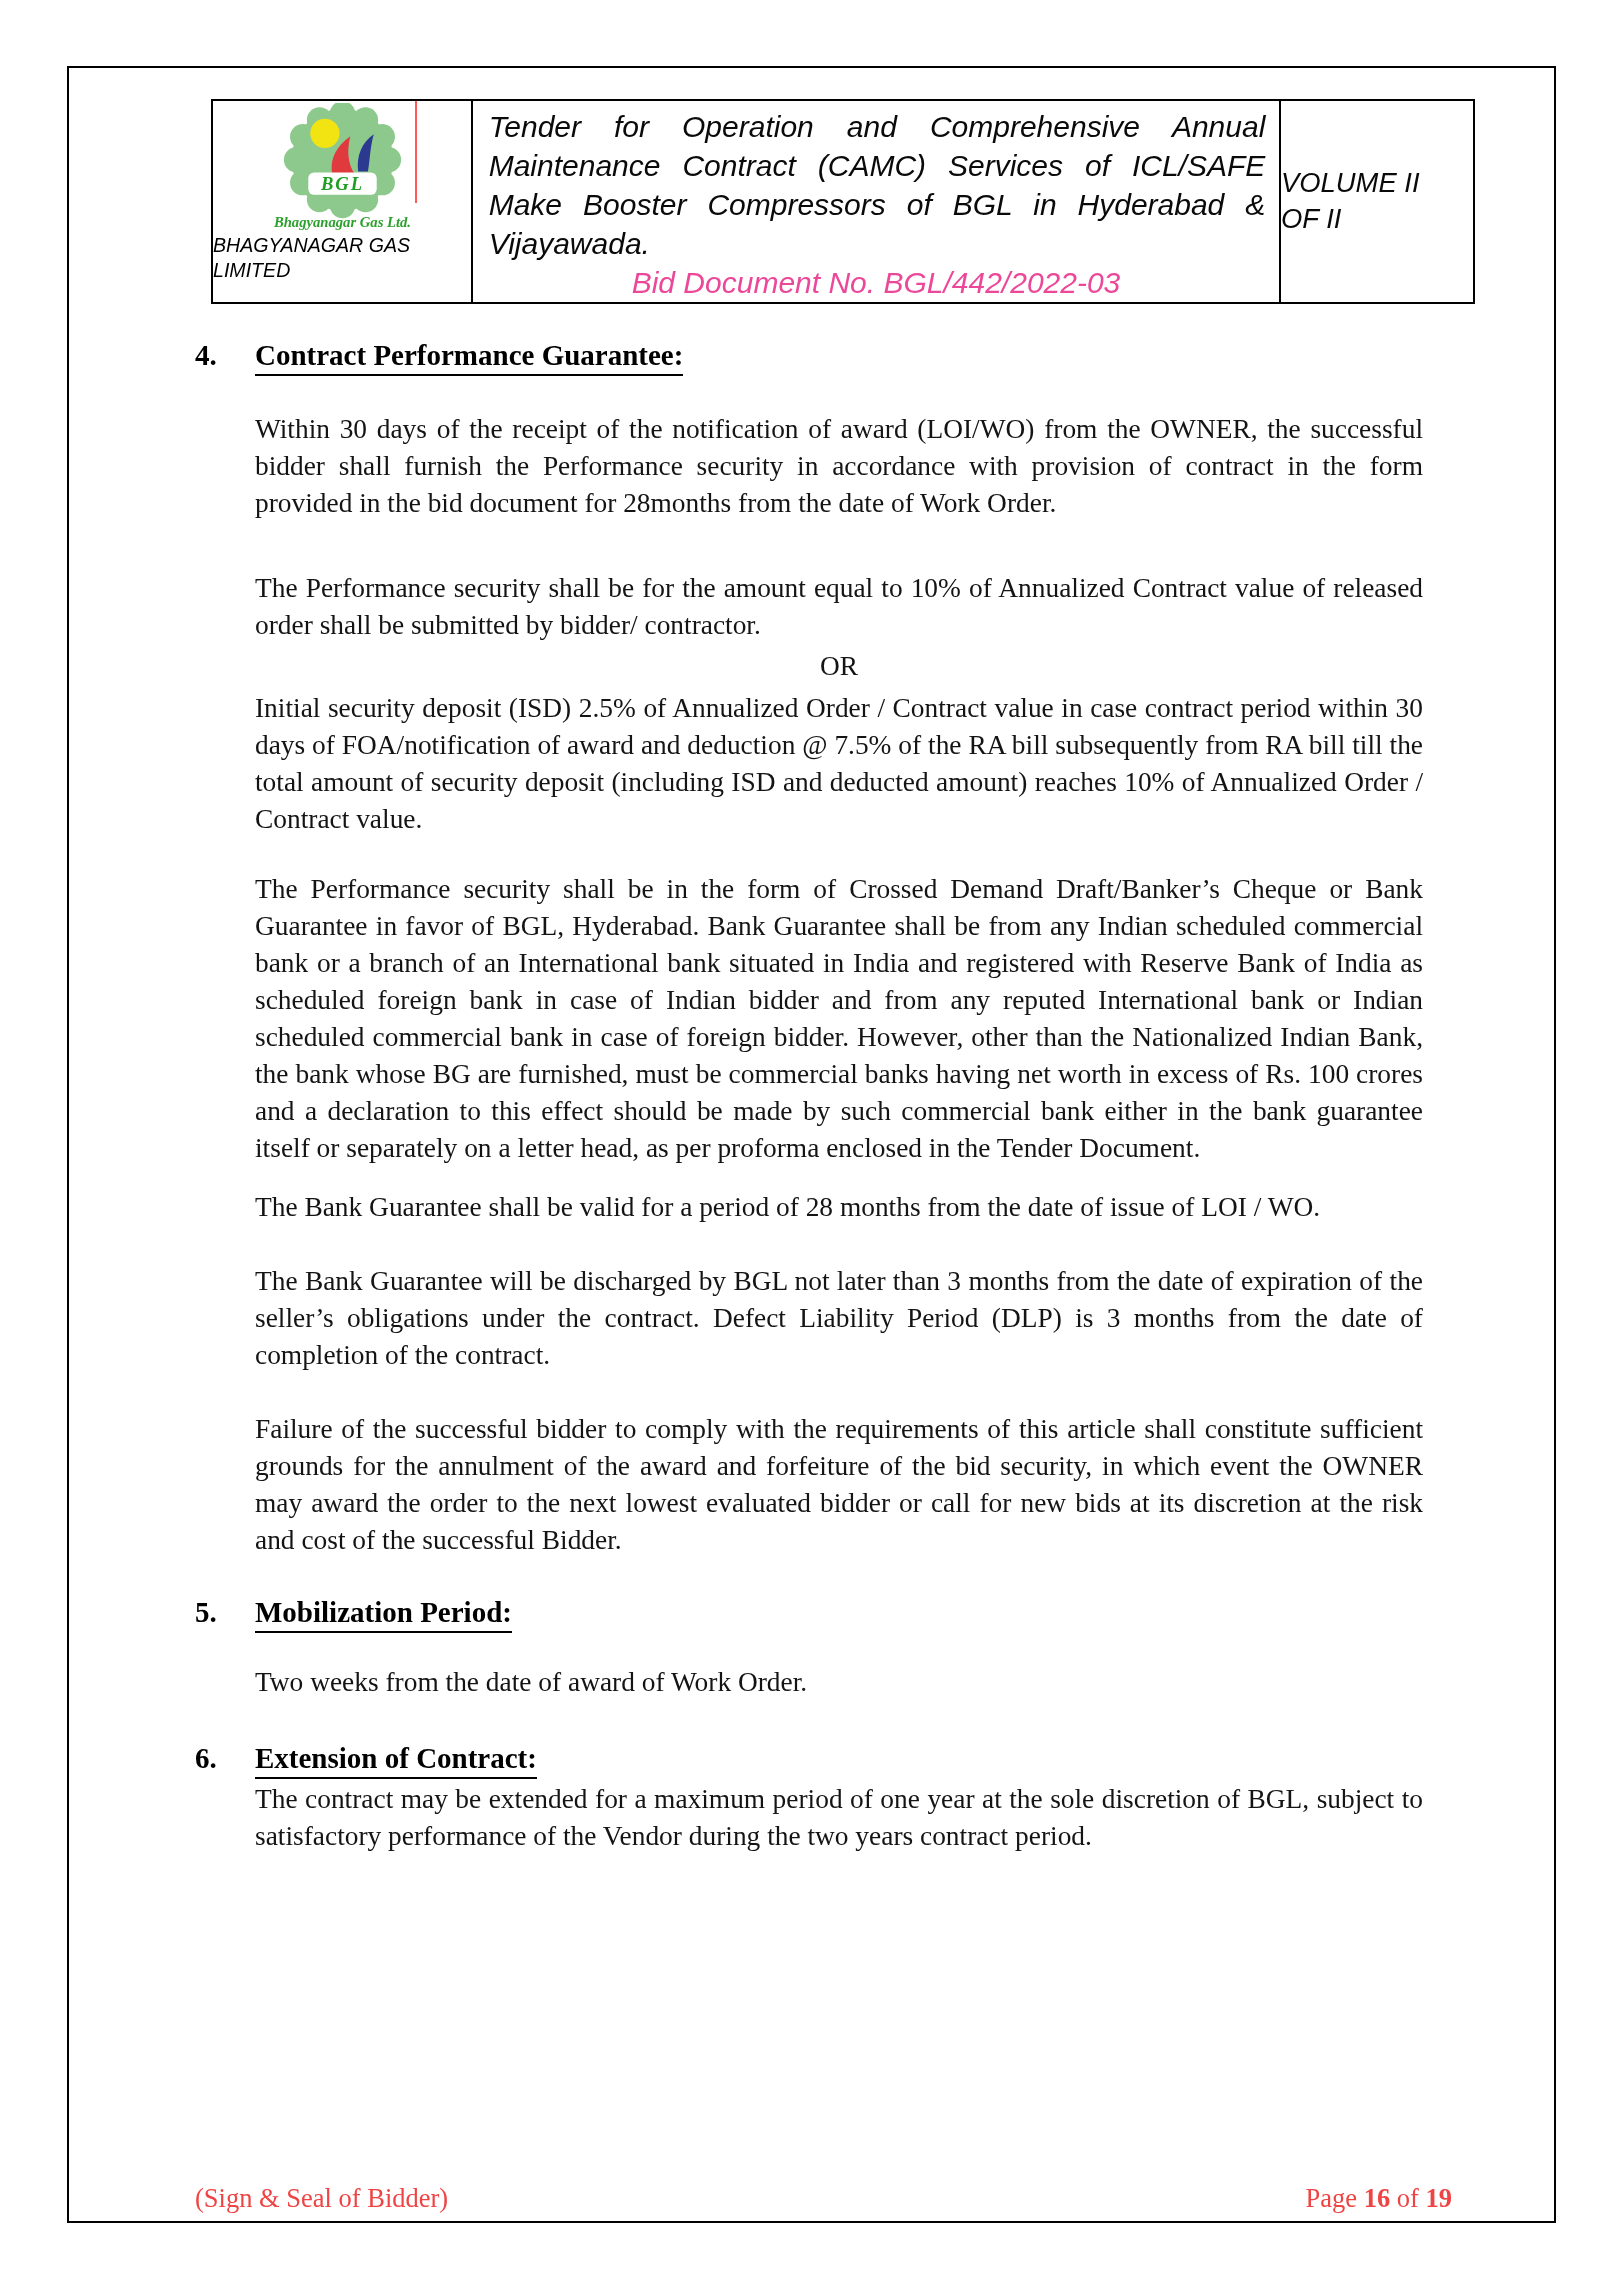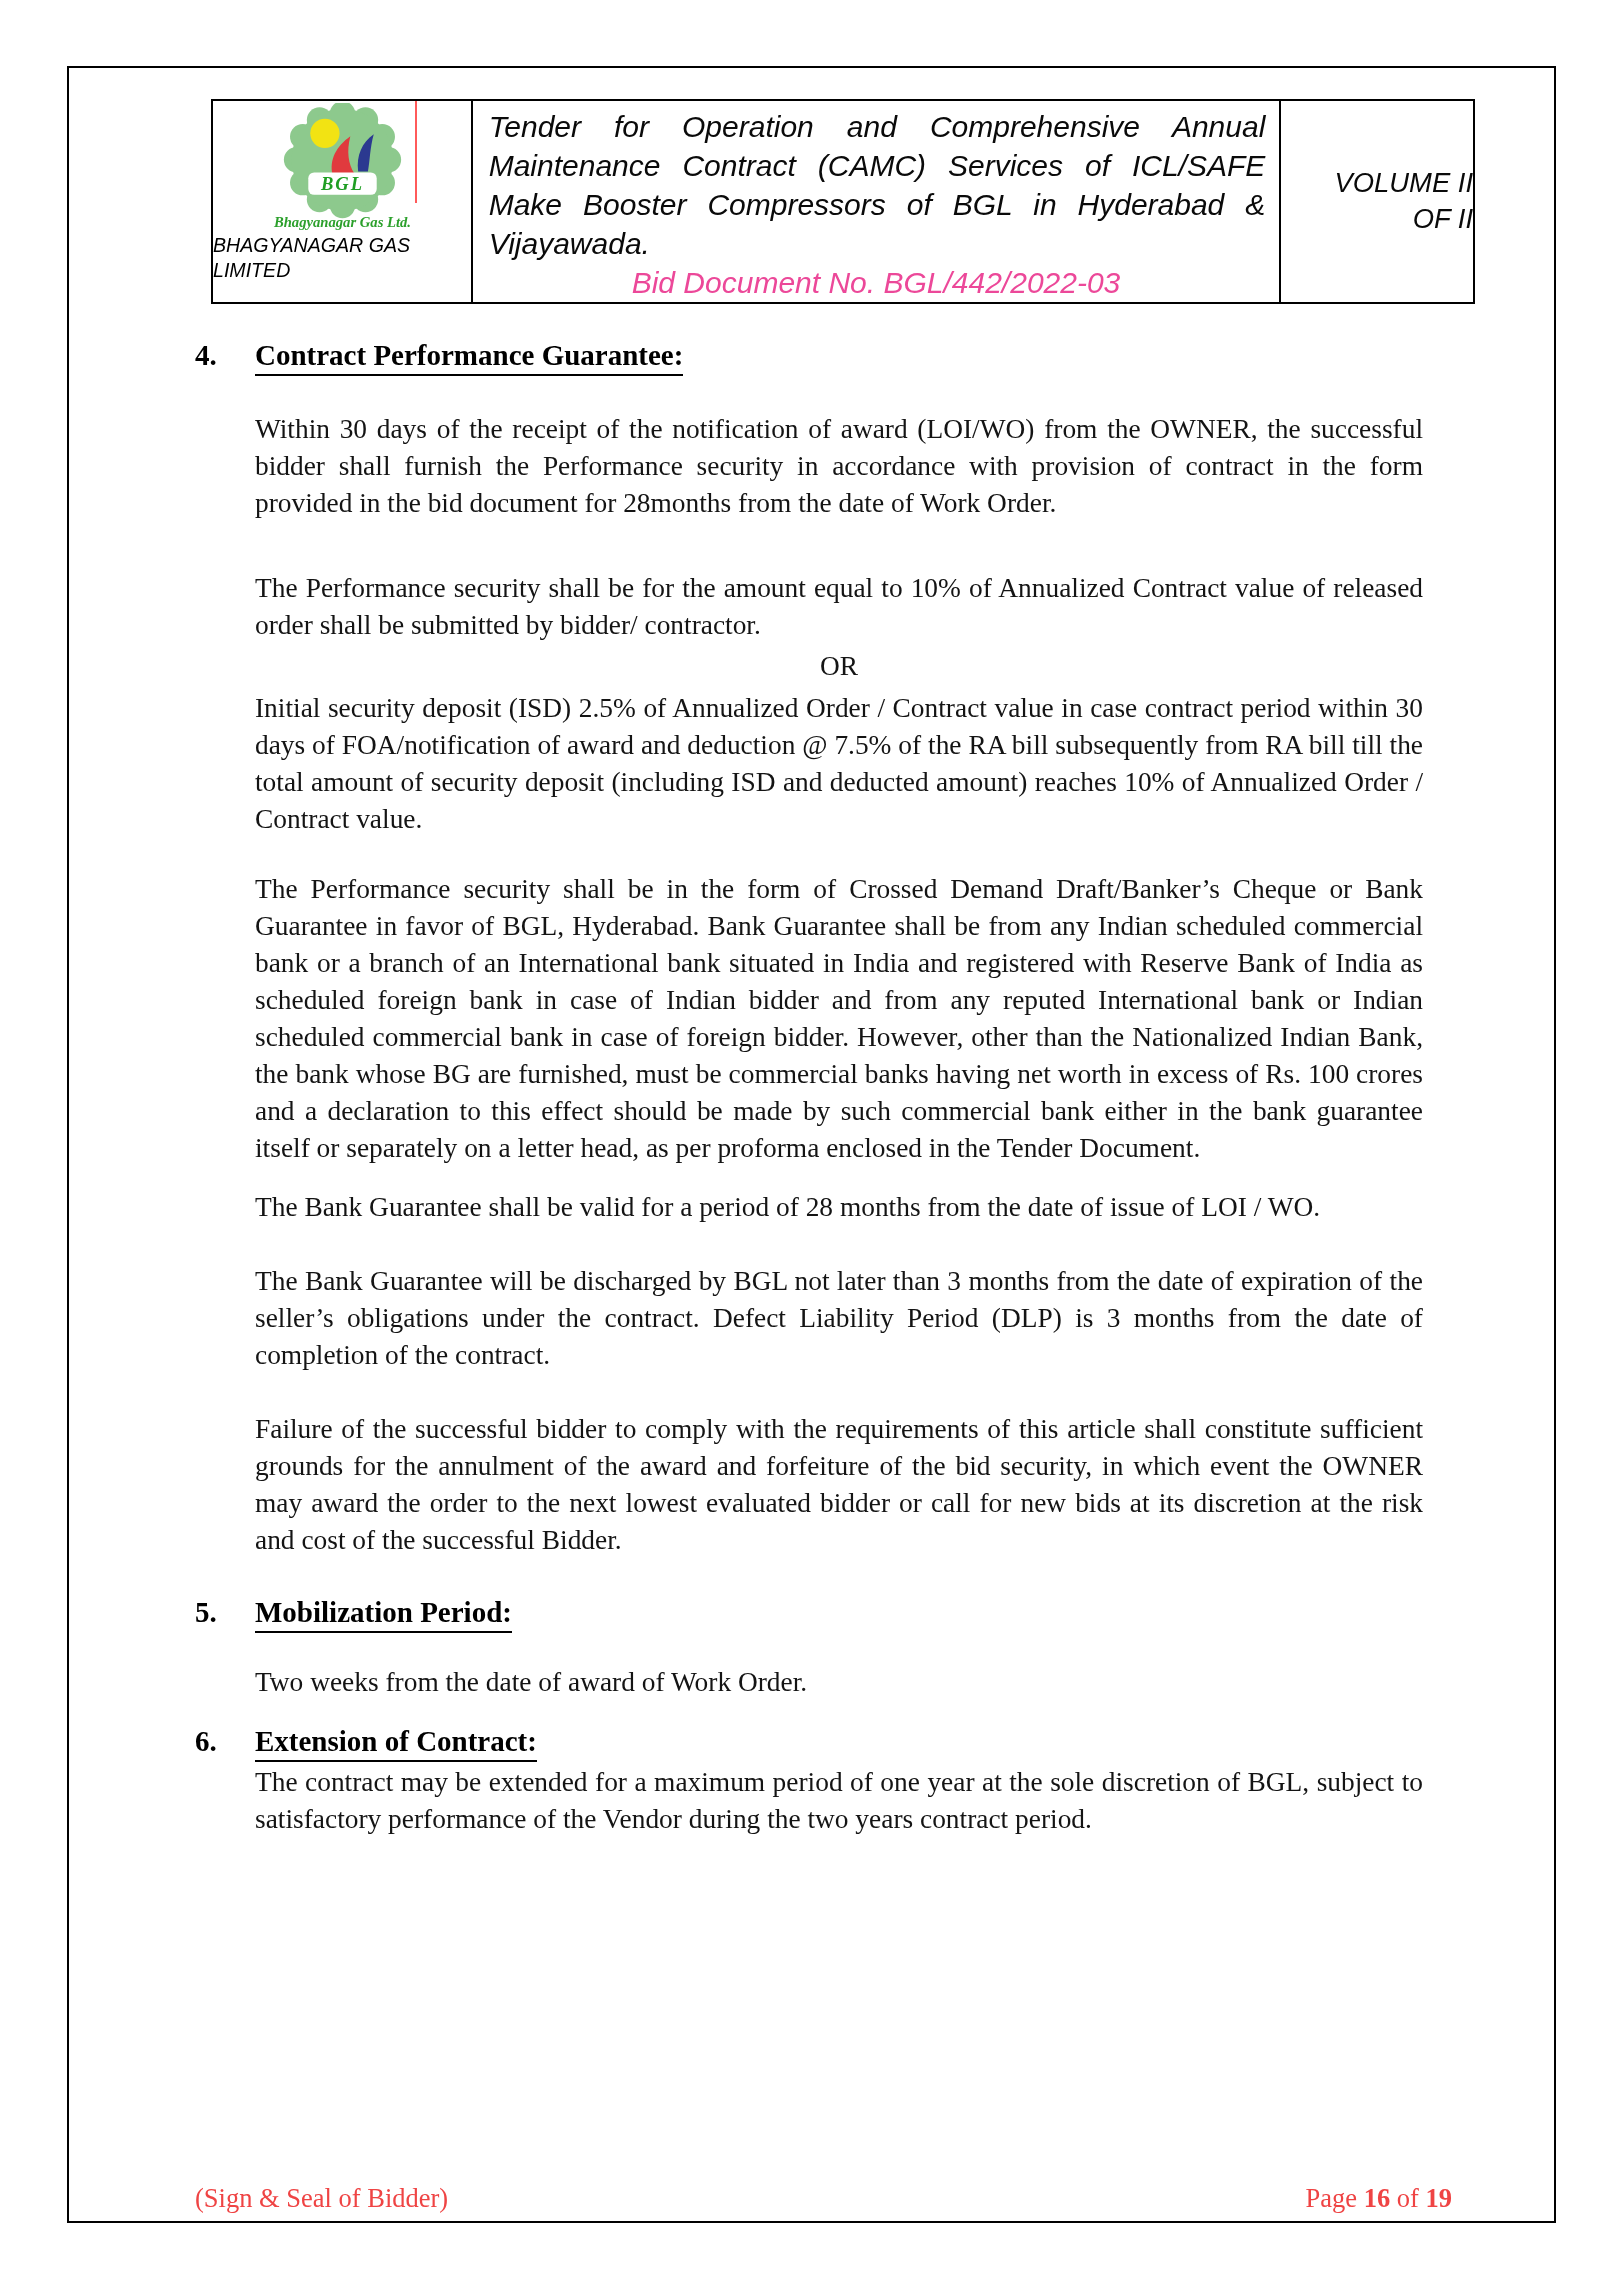--- a/index.html
+++ b/index.html
@@ -48,21 +48,21 @@
     padding:5.9px 13.7px 0 15.7px;
   }
   .bid-doc{
     font-family:"Liberation Sans", sans-serif;
     font-size:30px;line-height:39px;color:#ec4899;
     text-align:center;
   }
   .volume-text{
     font-family:"Liberation Sans", sans-serif;
     font-size:27.4px;line-height:36px;color:#0a0a0a;
-    text-align:right;white-space:pre-line;
+    text-align:left;white-space:pre-line;
   }
   
   .content{
     position:absolute;left:126px;top:271px;width:1228px;
     font-size:27.4px;line-height:37px;
   }
   .sec-heading{display:flex;align-items:baseline;font-weight:bold;font-size:29px;line-height:33px;color:#000;}
   .sec-num{width:60px;flex:0 0 60px;}
   .sec-title{border-bottom:2.9px solid #000;padding-bottom:2px;}
   .h4{margin:0 0 35px 0;}
@@ -74,21 +74,21 @@
   }
   .p-after-lg{margin-bottom:46px;}
   .p-after-md{margin-bottom:37px;}
   .p-after-sm{margin-bottom:33px;}
   .p-after-xs{margin-bottom:22.5px;}
   .p-after-none{margin-bottom:3.9px;margin-top:48px;}
   .or-line{
     margin:0 0 4.9px 60px;width:1168px;
     text-align:center;
   }
-  .single-line{text-align:left;margin-bottom:24px;}
+  .single-line{text-align:left;margin-bottom:41px;}
   
   .footer{
     position:absolute;left:126px;right:102px;bottom:6.9px;
     display:flex;justify-content:space-between;align-items:baseline;
     font-size:26.5px;line-height:31px;color:#ef4444;
   }
   .page-num b{font-weight:bold;}
   .logo-svg{display:block;margin:0 auto;}
 </style>
 </head>

